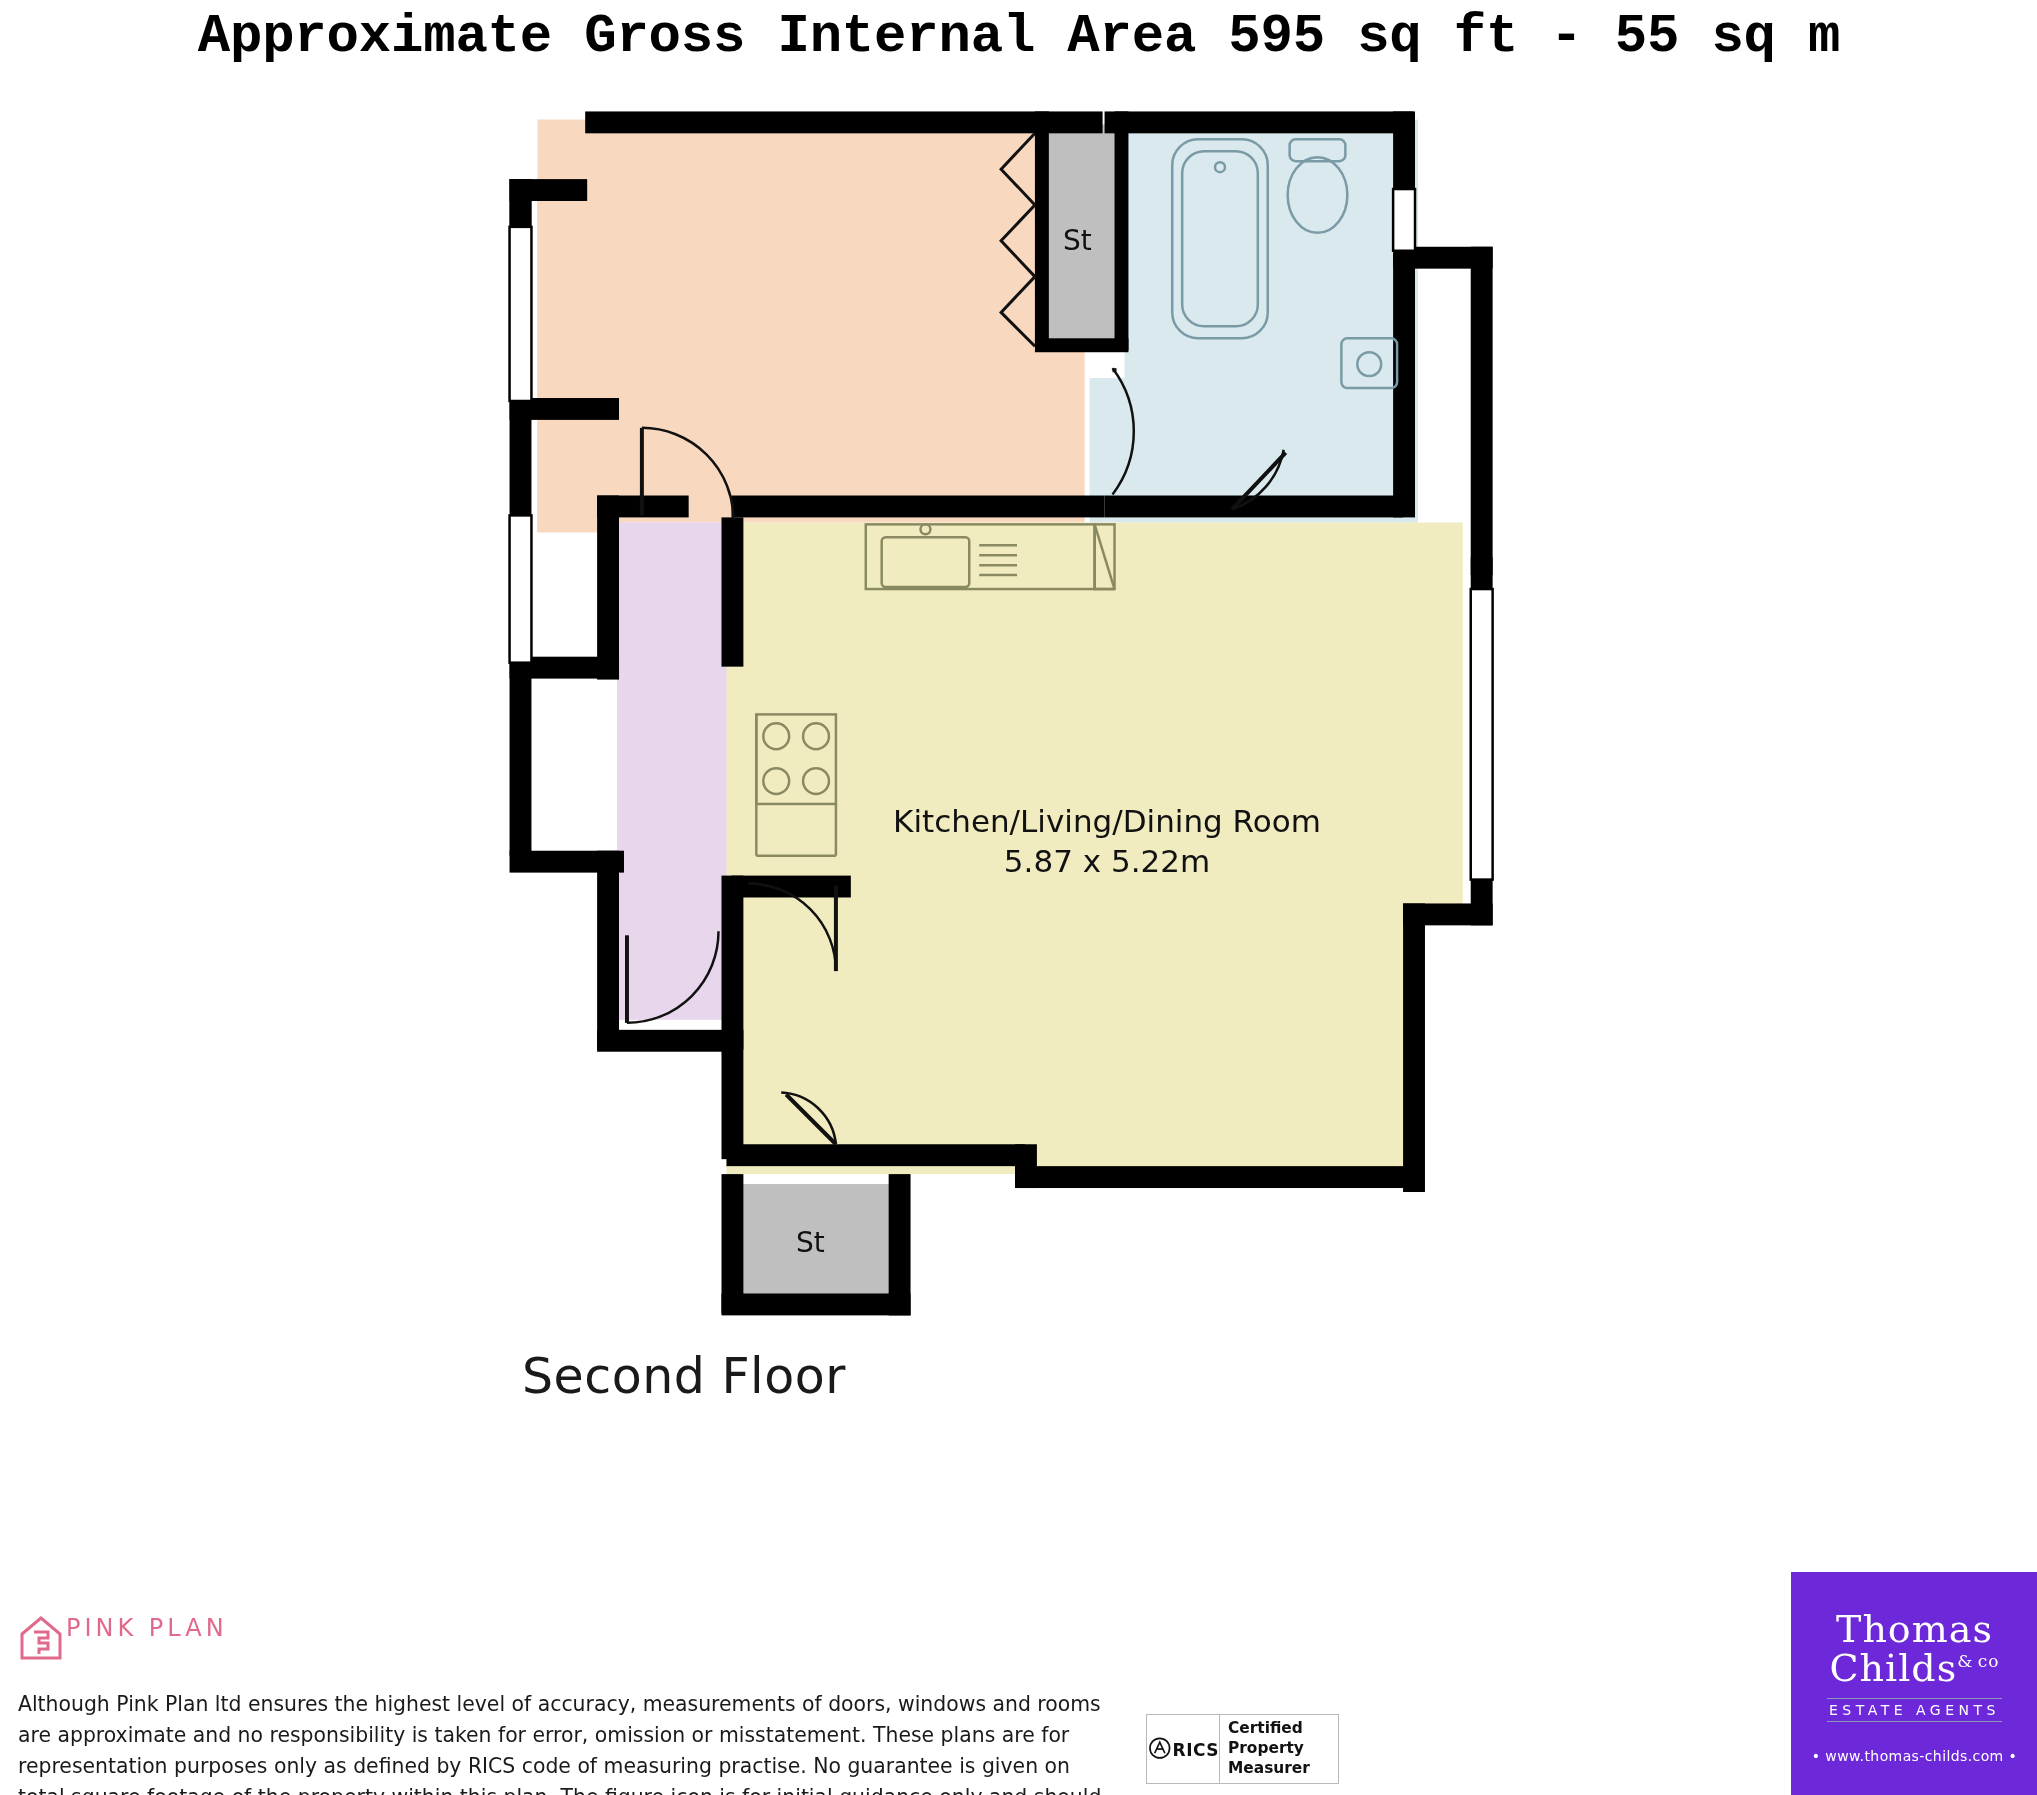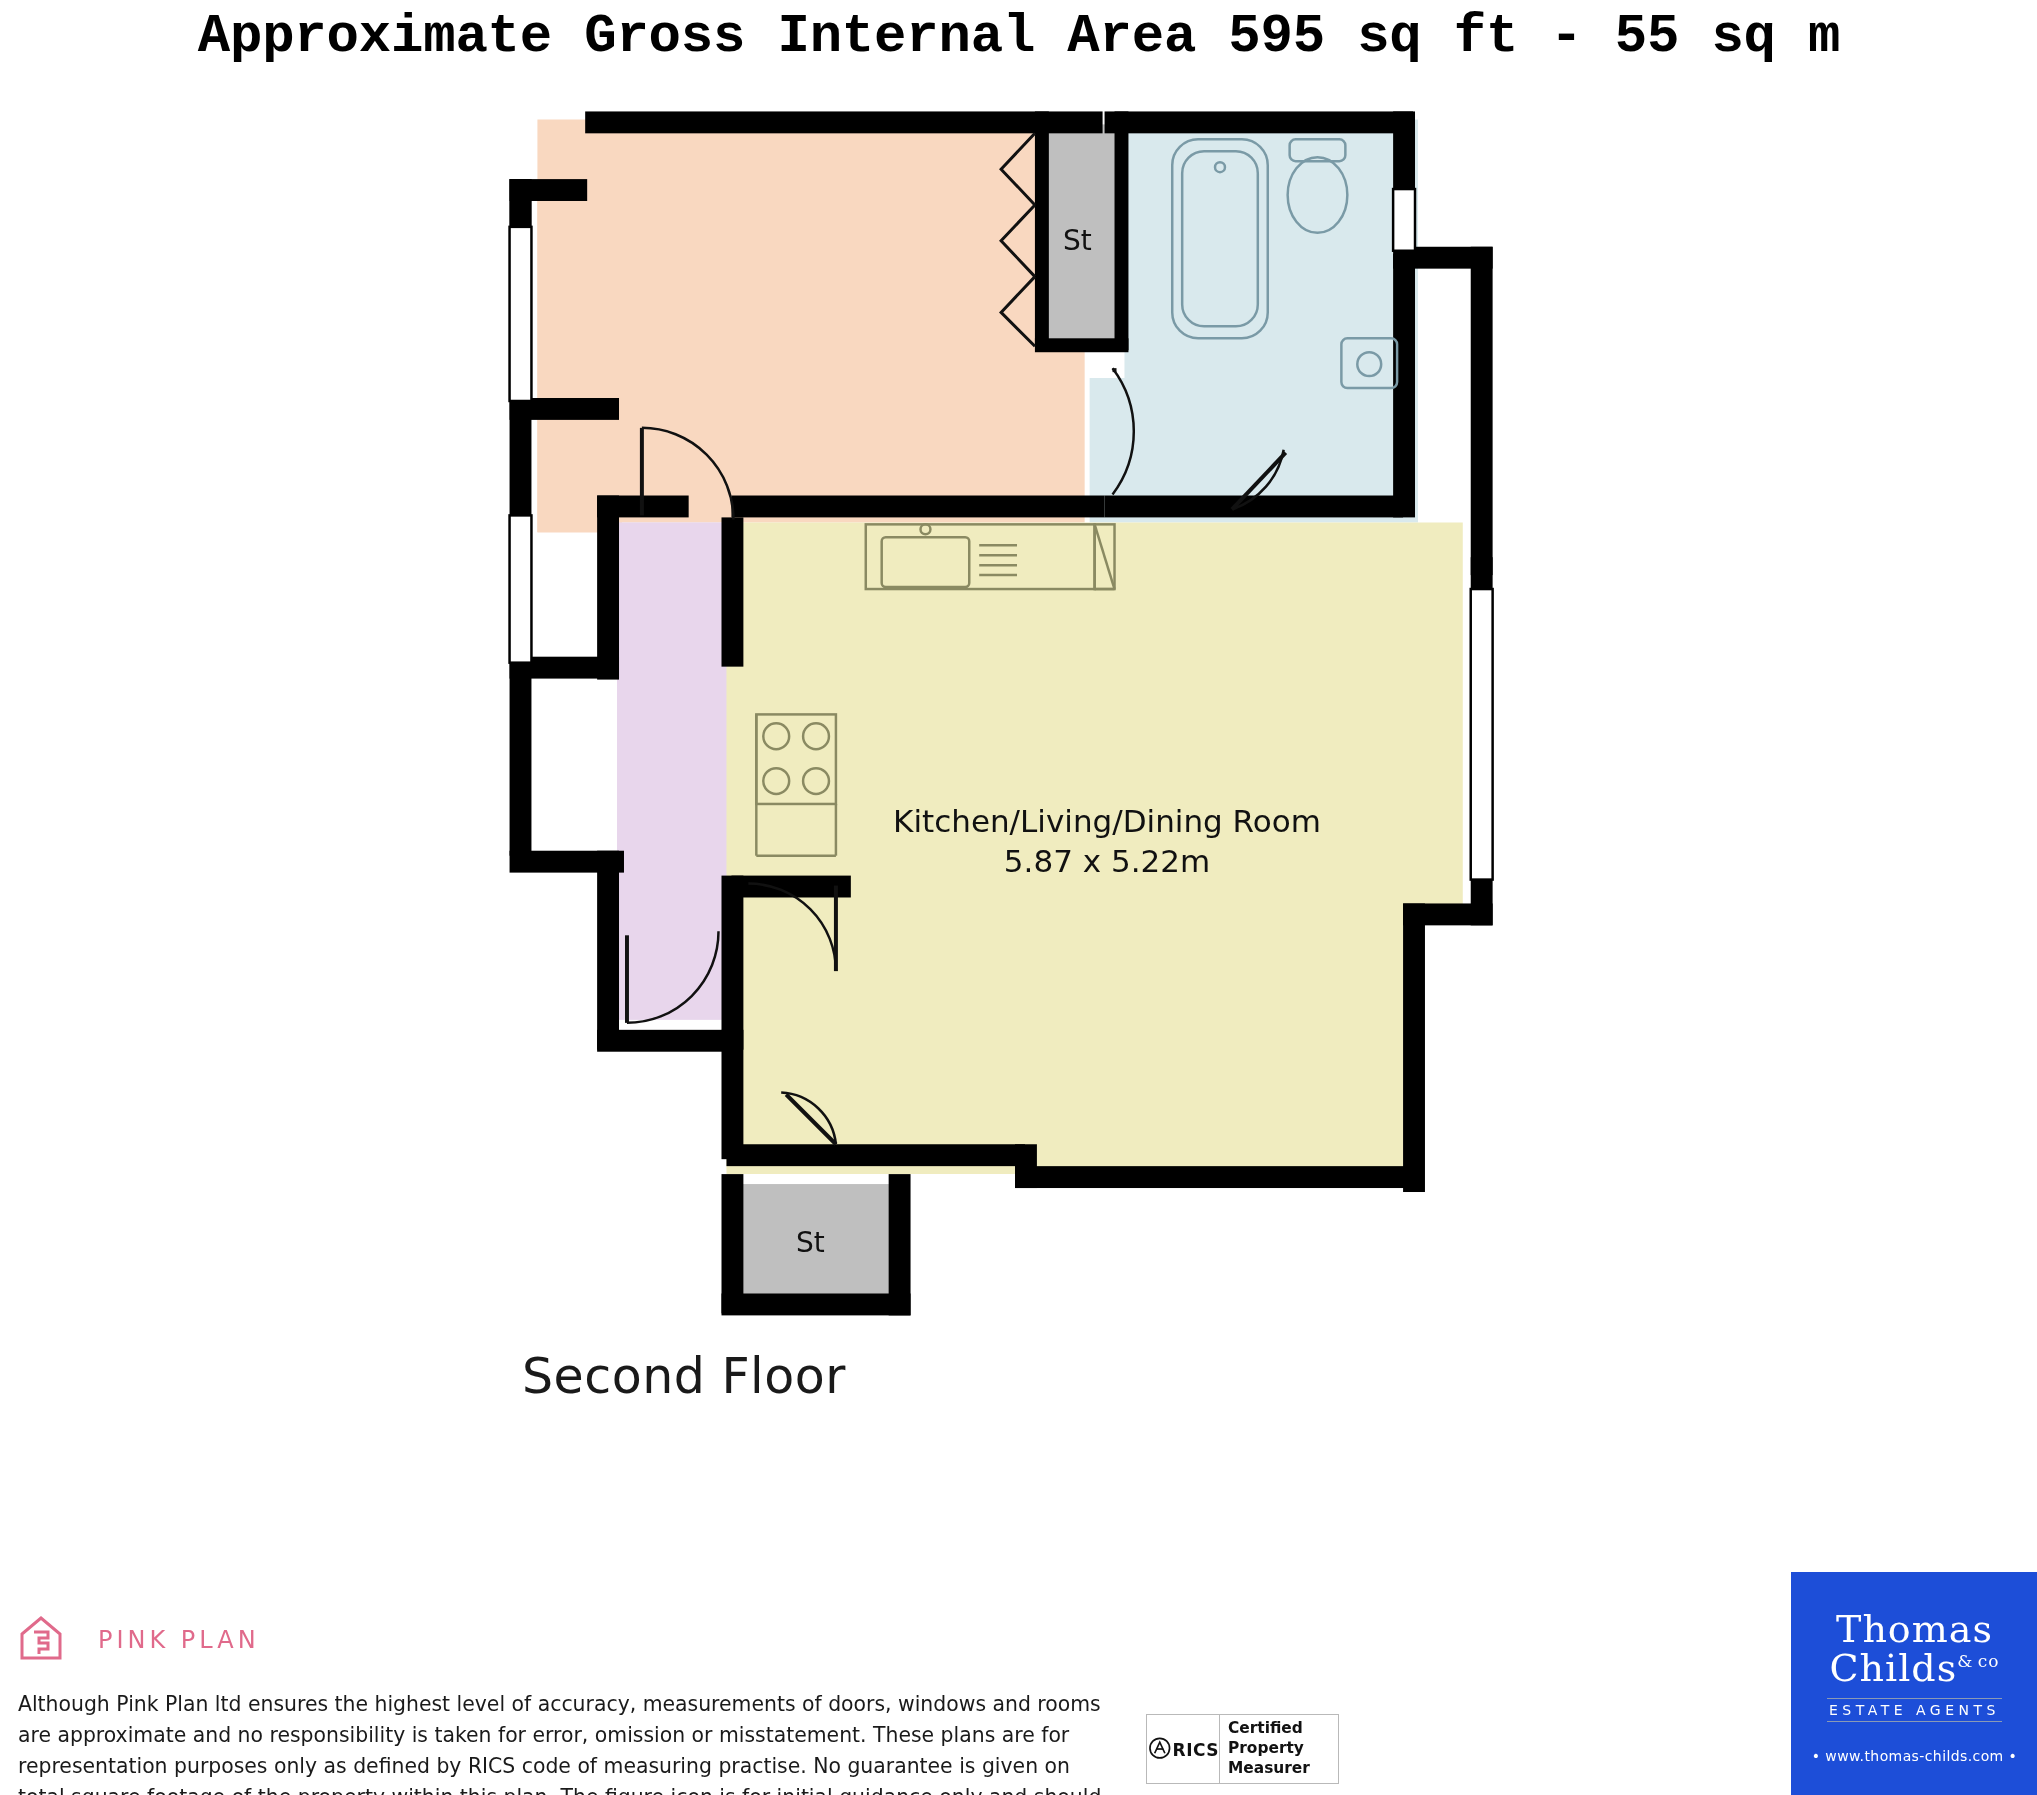--- a/index.html
+++ b/index.html
@@ -68,22 +68,22 @@
     color: #111111;
     font-family: "DejaVu Sans", sans-serif;
   }
 
   
   .pinkplan {
     position: absolute;
     left: 18px;
     top: 1614px;
     display: flex;
-    align-items: center;
-    gap: 34px;
+    align-items: flex-start;
+    gap: 2px;
   }
   .pinkplan-text {
     font-size: 24px;
     letter-spacing: 4px;
     color: #e06a8b;
     font-family: "DejaVu Sans", sans-serif;
   }
 
   .disclaimer {
     position: absolute;
@@ -132,21 +132,21 @@
     font-weight: bold;
     font-family: "DejaVu Sans", sans-serif;
   }
 
   .agent-logo {
     position: absolute;
     left: 1791px;
     top: 1572px;
     width: 247px;
     height: 224px;
-    background: #1d4ed8;
+    background: #6d28d9;
     color: #ffffff;
     text-align: center;
     font-family: "DejaVu Serif", serif;
   }
   .agent-name1 {
     font-size: 38px;
     letter-spacing: 1px;
     margin-top: 38px;
     line-height: 1.02;
   }

